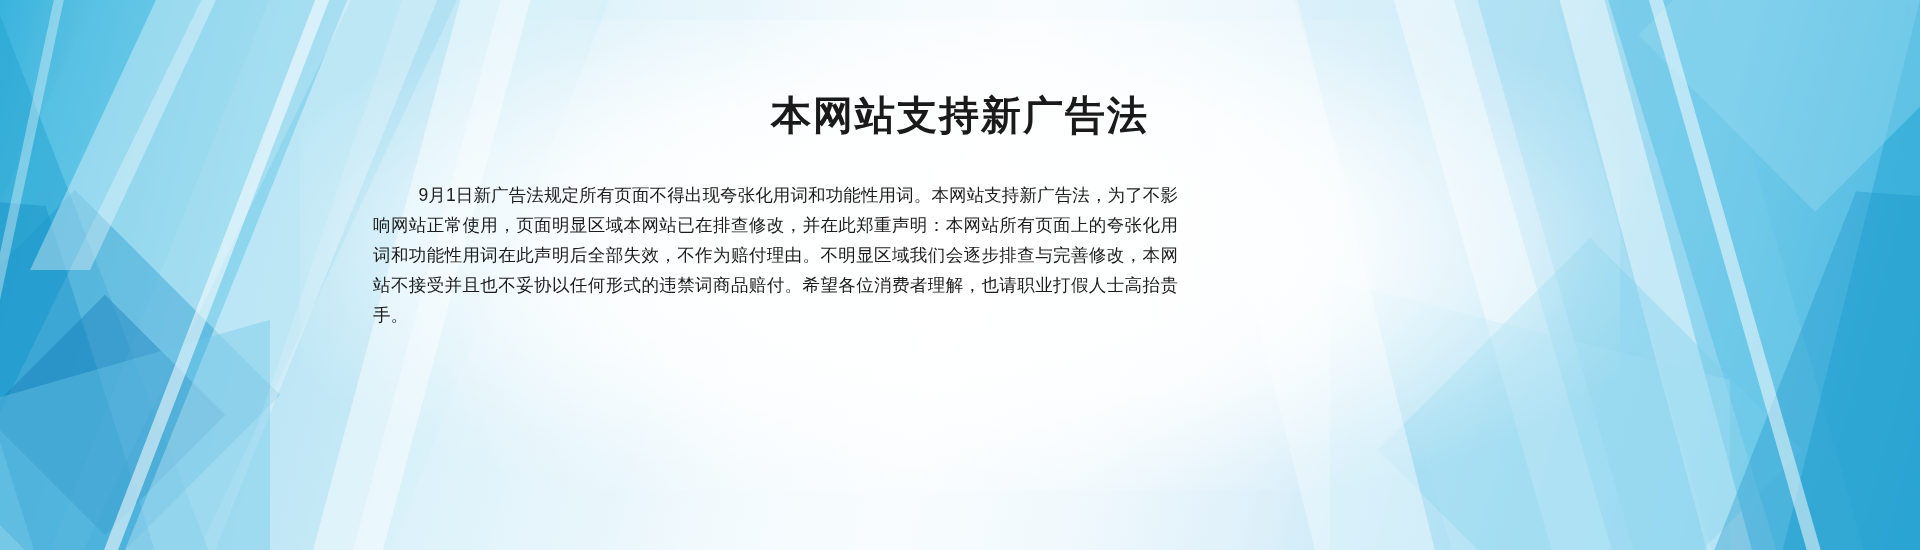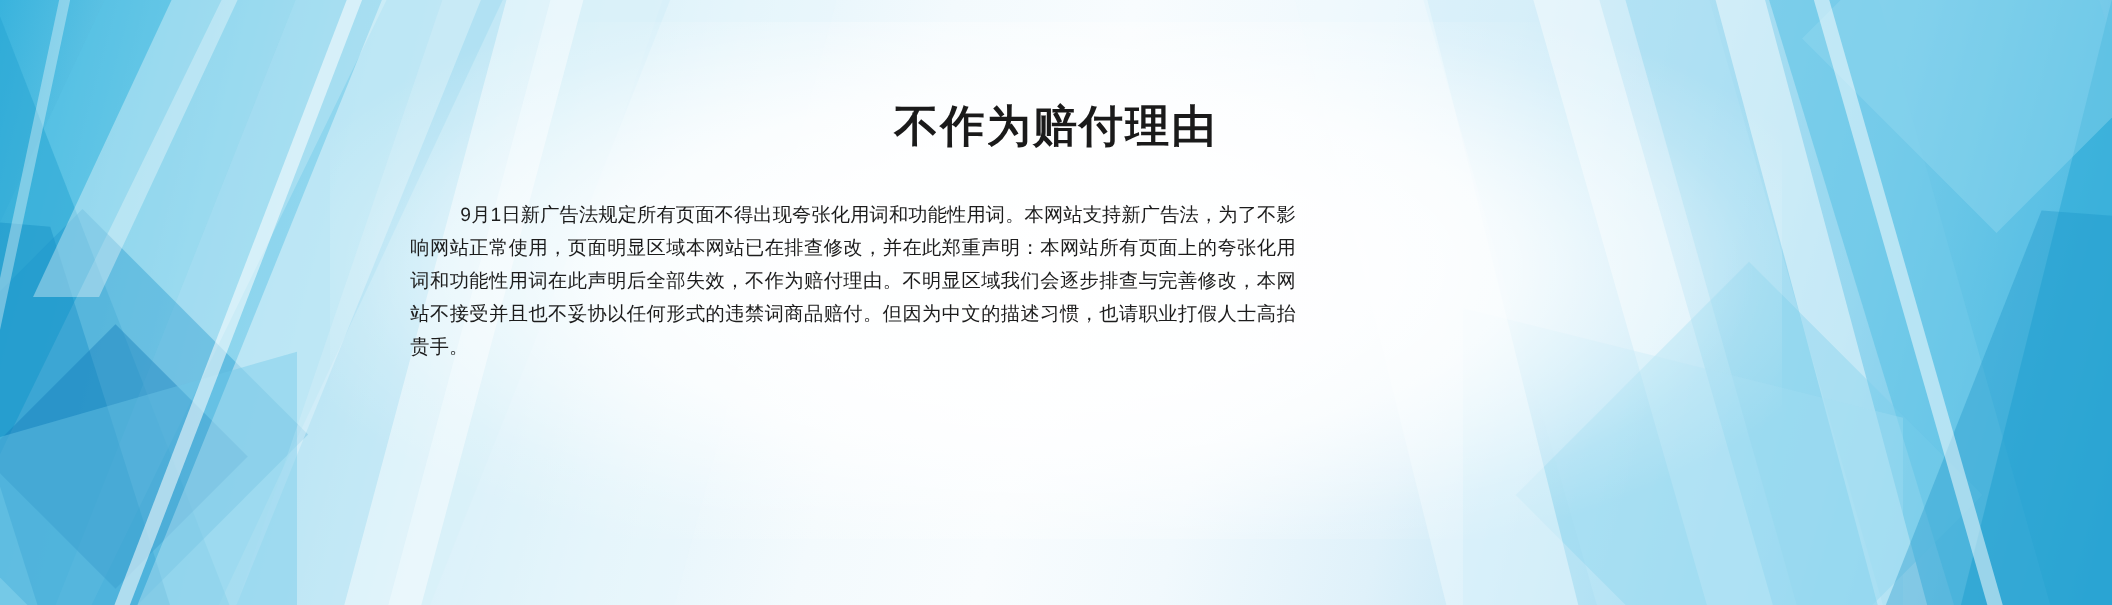--- a/index.html
+++ b/index.html
@@ -185,20 +185,20 @@
              background:rgba(255,255,255,0.50);
              transform:skewX(16deg);"></div>
     <div class="sh" style="left:-10px; top:-100px; width:10px; height:800px;
              background:rgba(255,255,255,0.35);
              transform:skewX(-12deg);"></div>
   </div>
 
   <div id="vignette"></div>
 
   <div id="content">
-    <div id="title">不作为赔付理由</div>
+    <div id="title">本网站支持新广告法</div>
 
     <div id="body-wrap">
-      <p class="para indent">9月1日新广告法规定所有页面不得出现夸张化用词和功能性用词。本网站支持新广告法，为了不影响网站正常使用，页面明显区域本网站已在排查修改，并在此郑重声明：本网站所有页面上的夸张化用词和功能性用词在此声明后全部失效，不作为赔付理由。不明显区域我们会逐步排查与完善修改，本网站不接受并且也不妥协以任何形式的违禁词商品赔付。但因为中文的描述习惯，也请职业打假人士高抬贵手。</p>
+      <p class="para indent">9月1日新广告法规定所有页面不得出现夸张化用词和功能性用词。本网站支持新广告法，为了不影响网站正常使用，页面明显区域本网站已在排查修改，并在此郑重声明：本网站所有页面上的夸张化用词和功能性用词在此声明后全部失效，不作为赔付理由。不明显区域我们会逐步排查与完善修改，本网站不接受并且也不妥协以任何形式的违禁词商品赔付。希望各位消费者理解，也请职业打假人士高抬贵手。</p>
     </div>
   </div>
 
 </div>
 
 </body></html>

